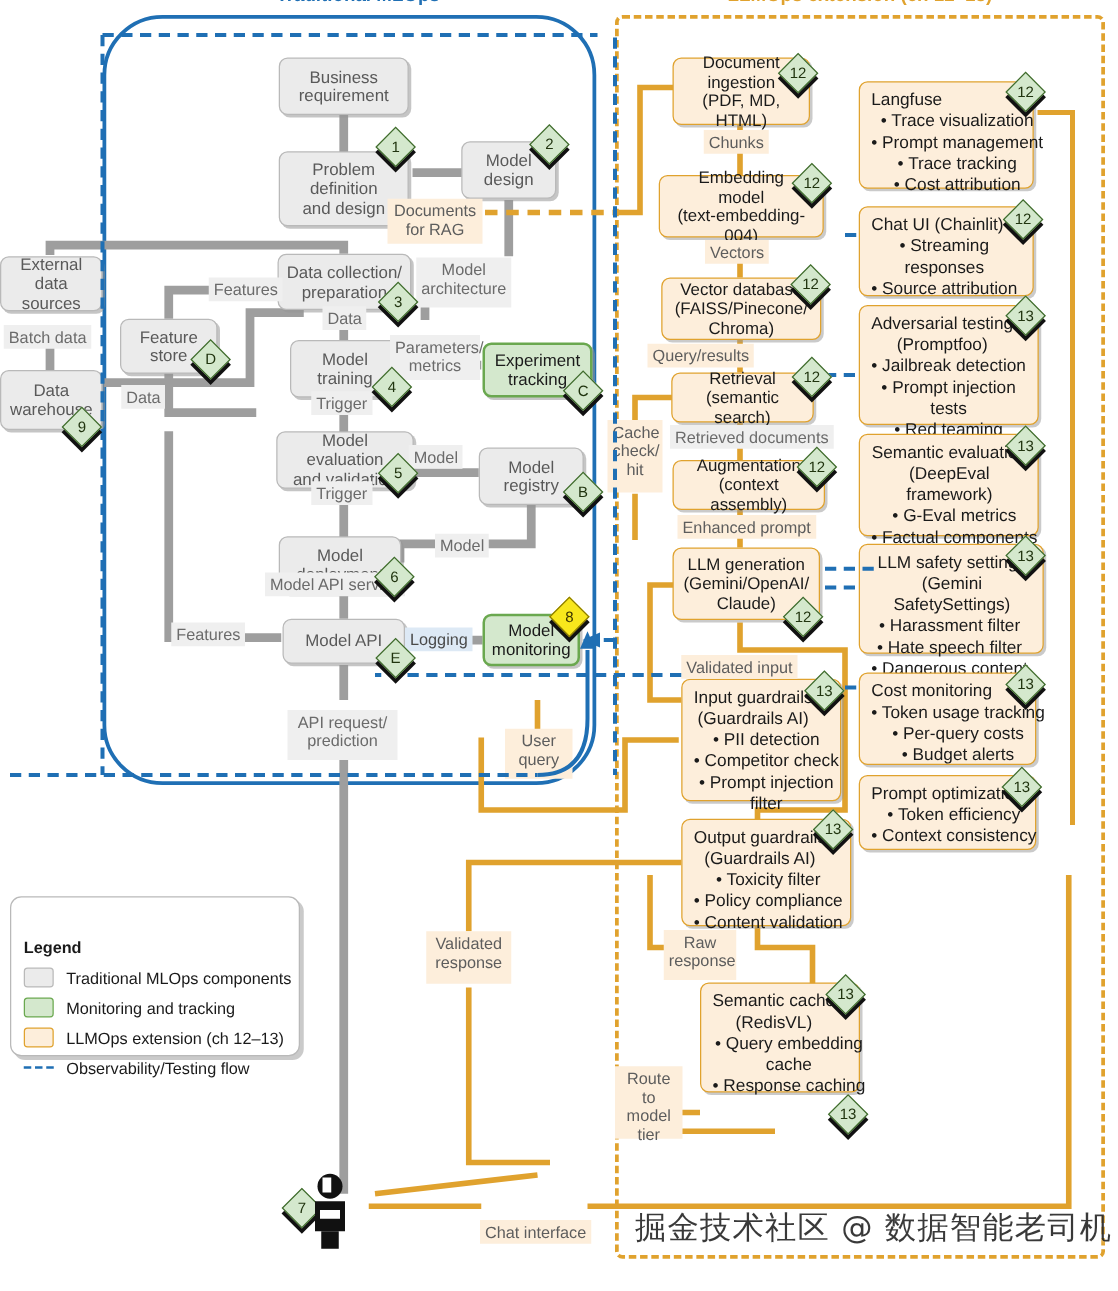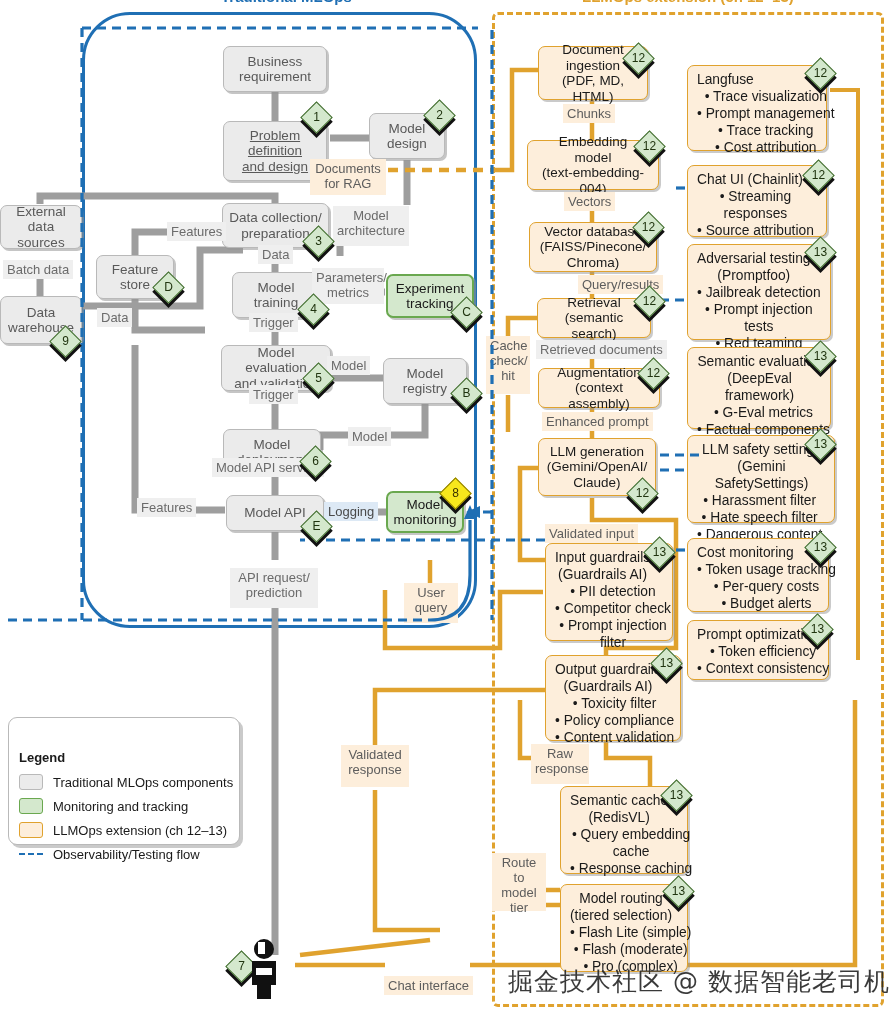--- a/index.html
+++ b/index.html
@@ -256,21 +256,21 @@
   <div id="ml-container"></div>
   <div id="ml-title">Traditional MLOps</div>
 
   <div id="llm-container"></div>
   <div id="llm-title">LLMOps extension (ch 12–13)</div>
 
   <div class="node ml" style="left:223px;top:46px;width:104px;height:46px;">
     <span class="ml-label">Business<br>requirement</span>
   </div>
 
-  <div class="node ml" style="left:223px;top:121px;width:104px;height:60px;text-decoration:underline;">
+  <div class="node ml" style="left:223px;top:121px;width:104px;height:60px;">
     <span class="ml-label">Problem<br>definition<br>and design</span>
   </div>
   <div class="badge" style="left:305px;top:106px;">
       <span>1</span>
     </div>
 
   <div class="node ml" style="left:369px;top:113px;width:76px;height:46px;">
     <span class="ml-label">Model<br>design</span>
   </div>
   <div class="badge" style="left:428px;top:104px;">
@@ -383,21 +383,21 @@
       <span>12</span>
     </div>
   <div class="elabel orange" style="left:564px;top:192px;">Vectors</div>
 
   <div class="node llm" style="left:529px;top:222px;width:128px;height:50px;">
     <span>Vector database<br>(FAISS/Pinecone/<br>Chroma)</span>
   </div>
   <div class="badge" style="left:637px;top:216px;">
       <span>12</span>
     </div>
-  <div class="elabel orange" style="left:578px;top:275px;text-align:center;">Query/results</div>
+  <div class="elabel orange" style="left:518px;top:275px;text-align:center;">Query/results</div>
 
   <div class="node llm" style="left:537px;top:298px;width:114px;height:40px;">
     <span>Retrieval<br>(semantic search)</span>
   </div>
   <div class="badge" style="left:638px;top:290px;">
       <span>12</span>
     </div>
   <div class="elabel" style="left:536px;top:340px;">Retrieved documents</div>
 
   <div class="elabel orange wrap" style="left:486px;top:336px;width:44px;height:58px;">Cache<br>check/<br>hit</div>
@@ -452,28 +452,20 @@
       <li class="cont">cache</li>
       <li>Response caching</li>
     </ul>
   </div>
   <div class="badge" style="left:665px;top:784px;">
       <span>13</span>
     </div>
 
   <div class="elabel orange wrap" style="left:492px;top:853px;width:54px;height:58px;">Route<br>to model<br>tier</div>
 
-  <div class="node llm left" style="left:560px;top:884px;width:128px;height:88px;">
-    <span>Model routing<br>(tiered selection)</span>
-    <ul class="bullets">
-      <li>Flash Lite (simple)</li>
-      <li>Flash (moderate)</li>
-      <li>Pro (complex)</li>
-    </ul>
-  </div>
   <div class="badge" style="left:667px;top:880px;">
       <span>13</span>
     </div>
 
   <div class="node llm left" style="left:687px;top:65px;width:140px;height:86px;">
     <span>Langfuse</span>
     <ul class="bullets">
       <li>Trace visualization</li>
       <li>Prompt management</li>
       <li>Trace tracking</li>

